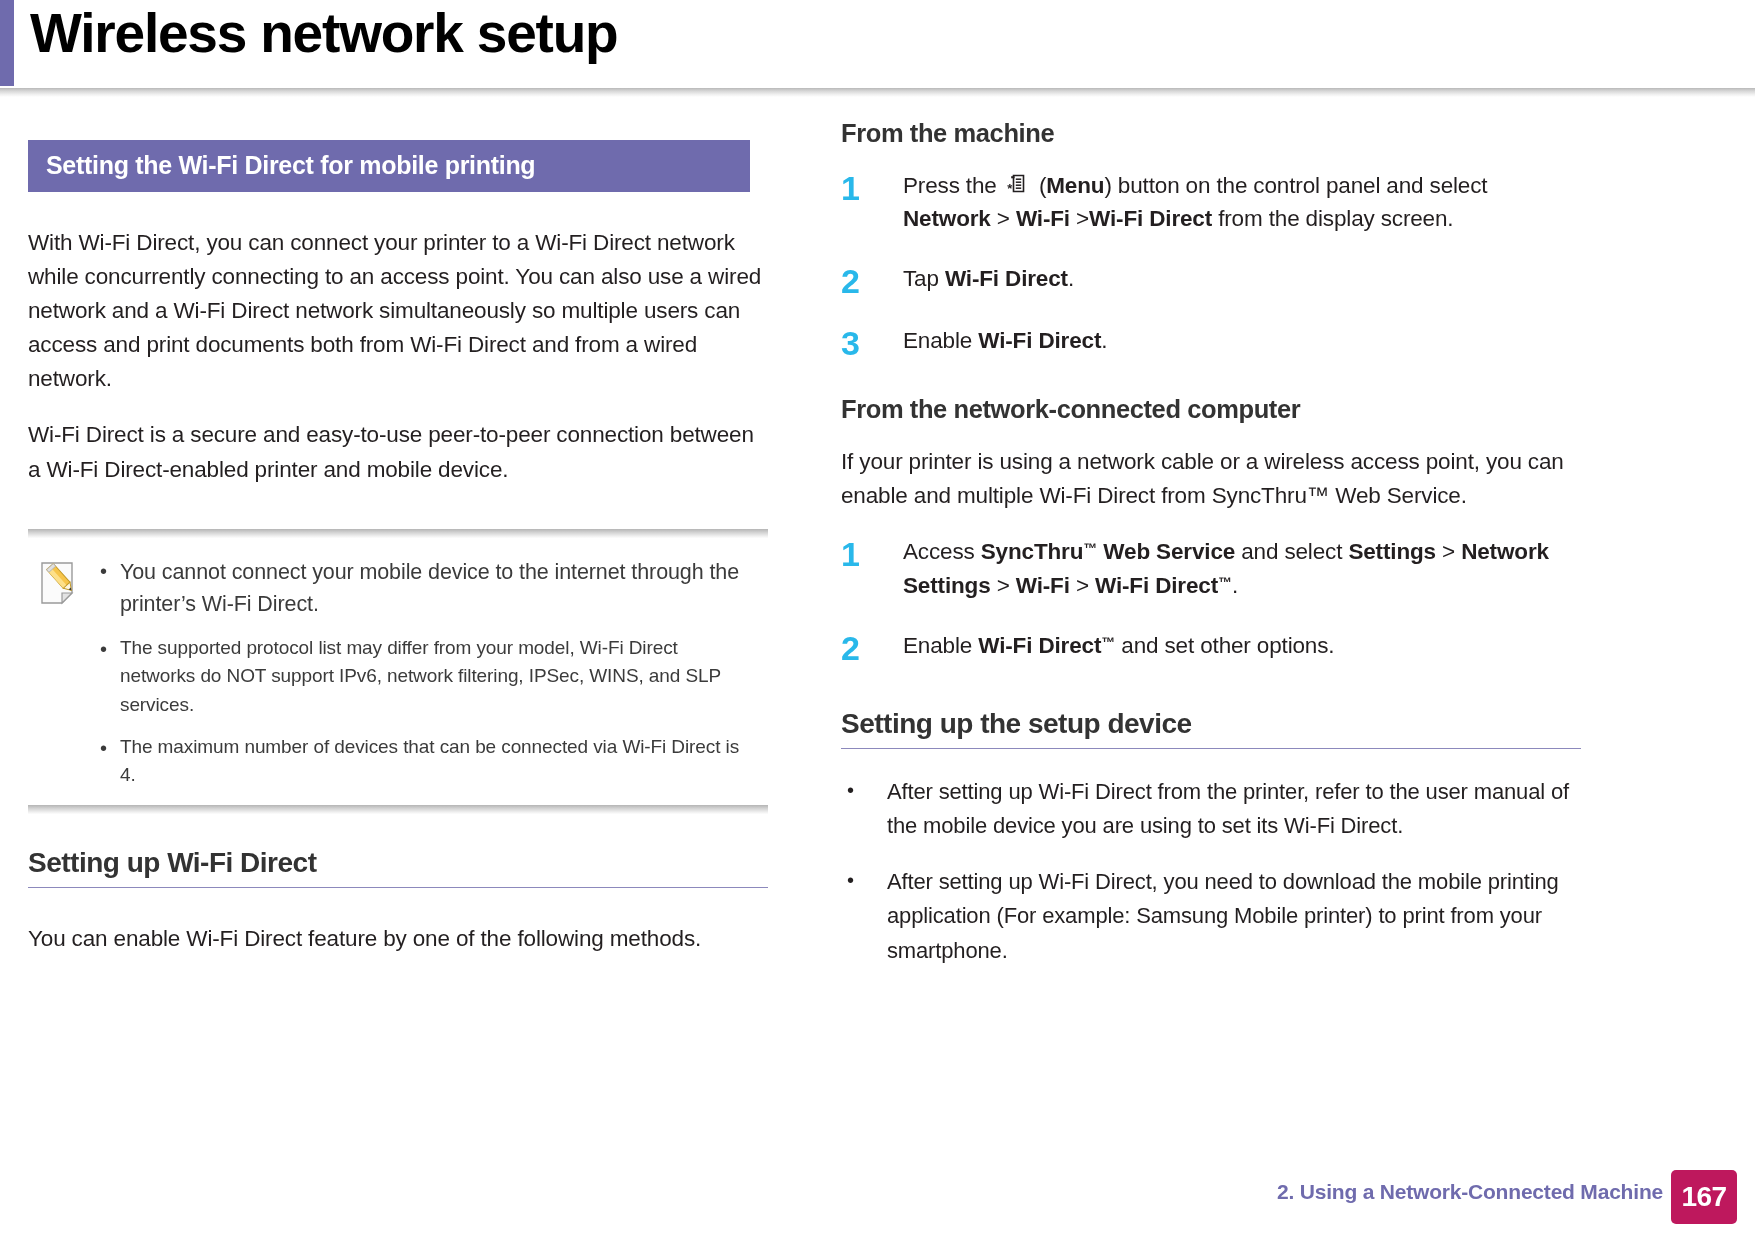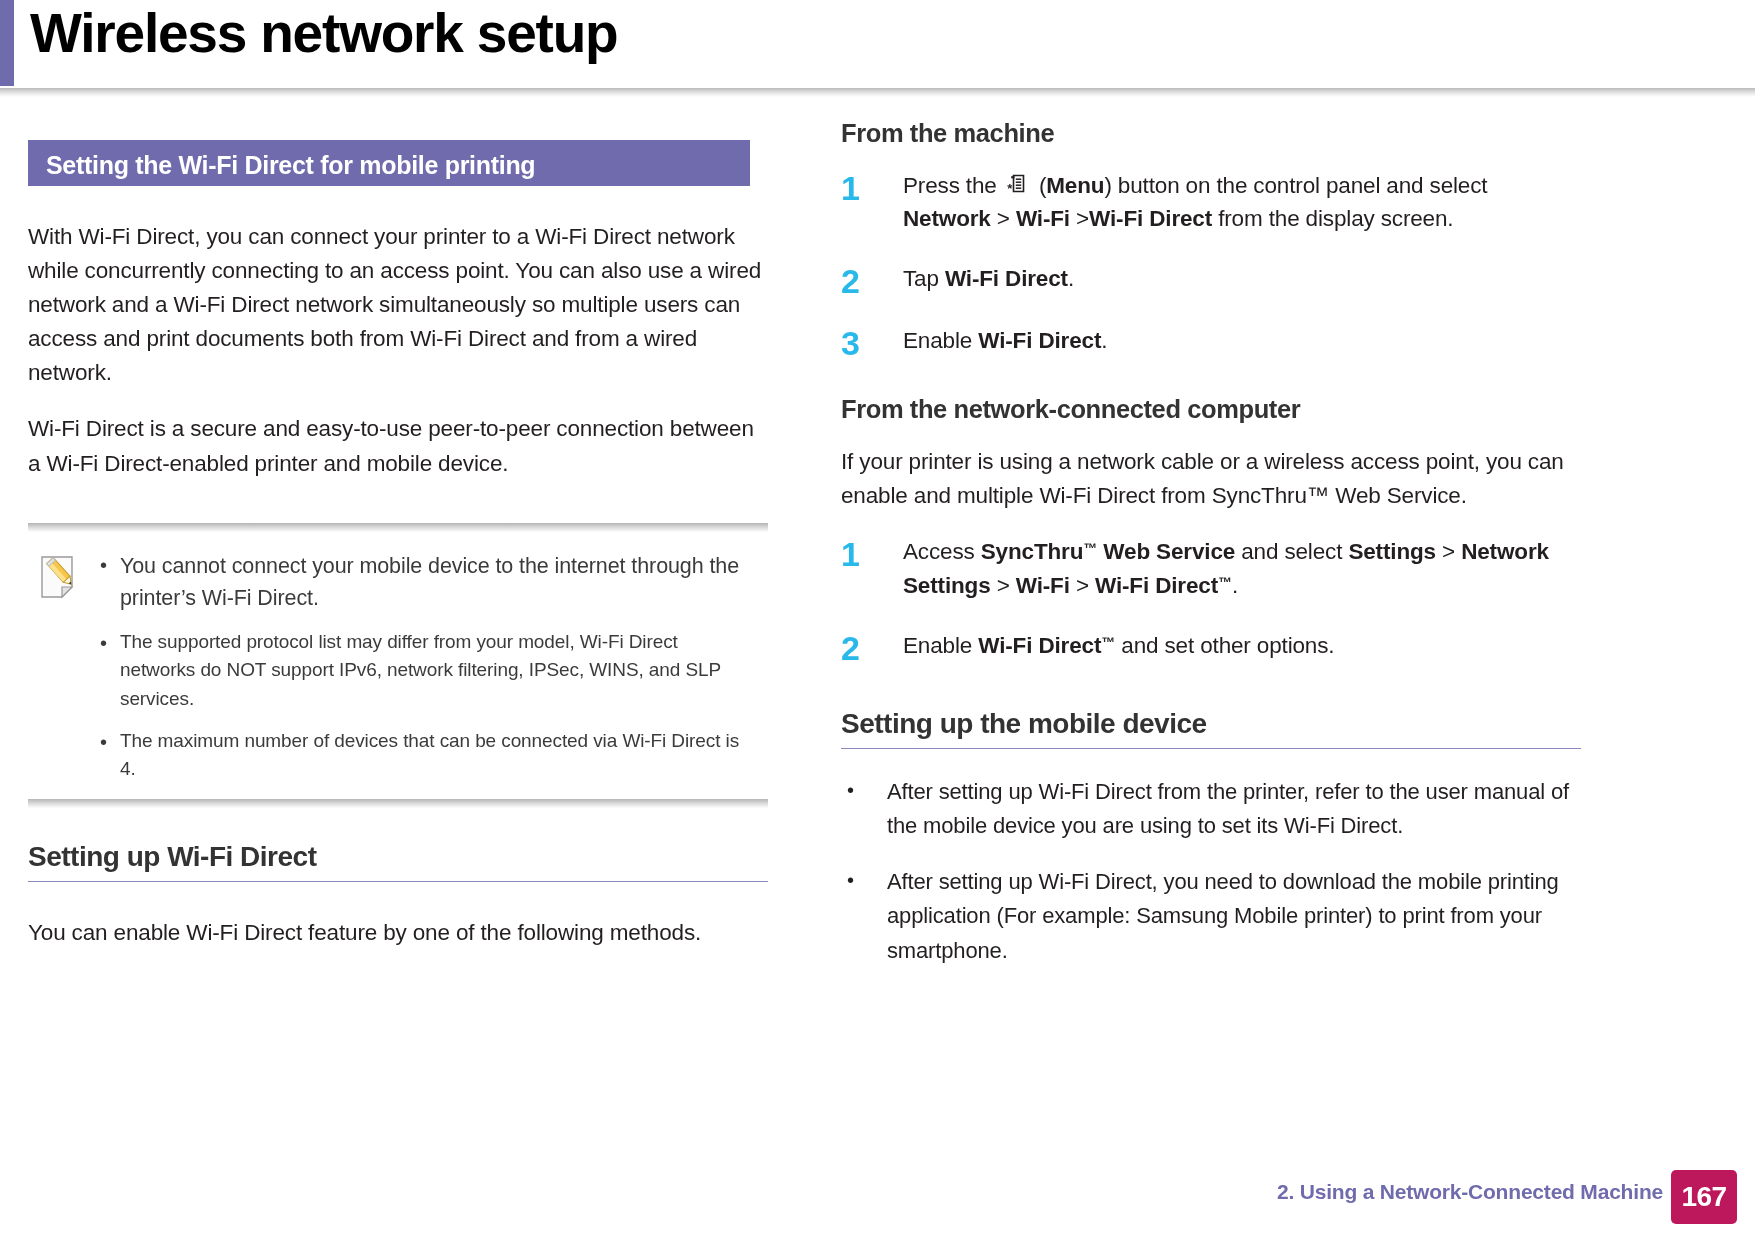--- a/index.html
+++ b/index.html
@@ -68,21 +68,21 @@
     margin-left: 36px;
   }
 
   
   .section-banner {
     background: #6f6bad;
     color: #ffffff;
     font-size: 25px;
     font-weight: bold;
     letter-spacing: -0.3px;
-    padding: 12px 0 6px 18px;
+    padding: 12px 0 12px 18px;
     width: 722px;
     box-sizing: border-box;
     line-height: 1.1;
   }
 
   
   p.body {
     font-size: 22.5px;
     line-height: 1.52;
     margin: 0 0 22px 0;
@@ -370,21 +370,21 @@
       <span class="step-num">1</span>
       <span class="step-text">Access <b>SyncThru<sup class="tm">™</sup> Web Service</b> and select <b>Settings</b> &gt; <b>Network Settings</b> &gt; <b>Wi-Fi</b> &gt; <b>Wi-Fi Direct<sup class="tm">™</sup></b>.</span>
     </div>
     <div class="step">
       <span class="step-num">2</span>
       <span class="step-text">Enable <b>Wi-Fi Direct<sup class="tm">™</sup></b> and set other options.</span>
     </div>
   </div>
 
   <div style="margin-top:42px;">
-    <h2 class="sub">Setting up the mobile device</h2>
+    <h2 class="sub">Setting up the setup device</h2>
     <div class="sub-rule"></div>
     <div class="plain-list">
       <div class="plain-item">
         <span class="plain-bullet">•</span>
         <span class="plain-text">After setting up Wi-Fi Direct from the printer, refer to the user manual of the mobile device you are using to set its Wi-Fi Direct.</span>
       </div>
       <div class="plain-item">
         <span class="plain-bullet">•</span>
         <span class="plain-text">After setting up Wi-Fi Direct, you need to download the mobile printing application (For example: Samsung Mobile printer) to print from your smartphone.</span>
       </div>

